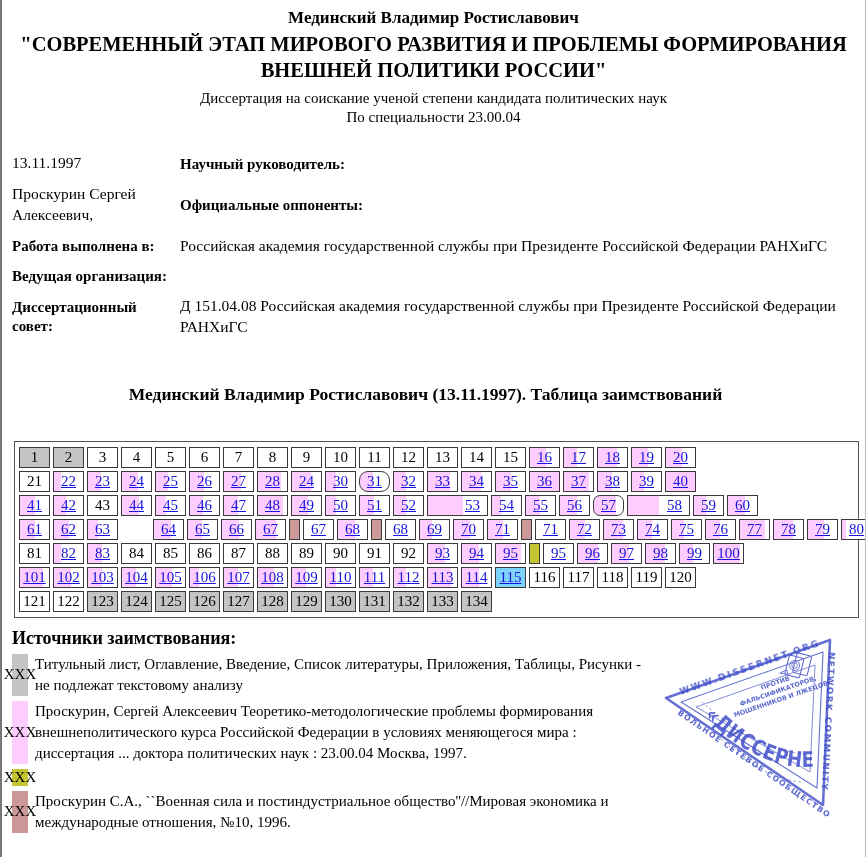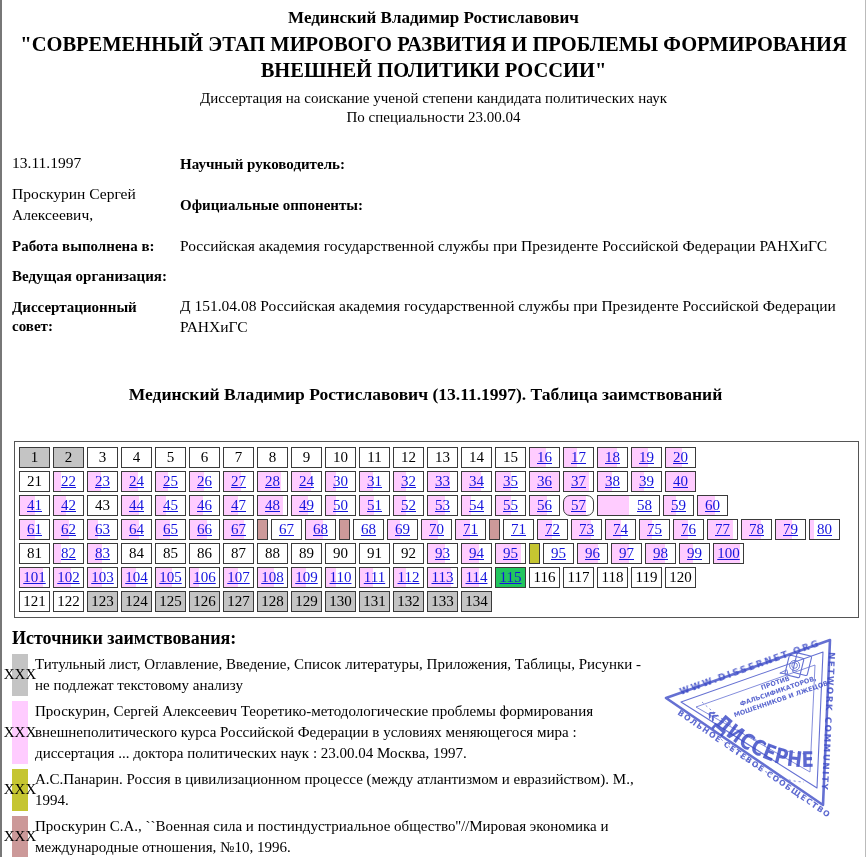--- a/index.html
+++ b/index.html
@@ -89,21 +89,21 @@
       <span class="cell">21</span>
       <a href="#" class="cell link" style="background: linear-gradient(90deg, rgb(255, 204, 255) 25%, rgb(255, 255, 255) 25%); color: rgb(21, 21, 221);">22</a>
       <a href="#" class="cell link" style="background: linear-gradient(90deg, rgb(255, 204, 255) 45%, rgb(255, 255, 255) 45%); color: rgb(21, 21, 221);">23</a>
       <a href="#" class="cell link" style="background: linear-gradient(90deg, rgb(255, 204, 255) 55%, rgb(255, 255, 255) 55%); color: rgb(21, 21, 221);">24</a>
       <a href="#" class="cell link" style="background: linear-gradient(90deg, rgb(255, 204, 255) 40%, rgb(255, 255, 255) 40%); color: rgb(21, 21, 221);">25</a>
       <a href="#" class="cell link" style="background: linear-gradient(90deg, rgb(255, 204, 255) 50%, rgb(255, 255, 255) 50%); color: rgb(21, 21, 221);">26</a>
       <a href="#" class="cell link" style="background: linear-gradient(90deg, rgb(255, 204, 255) 60%, rgb(255, 255, 255) 60%); color: rgb(21, 21, 221);">27</a>
       <a href="#" class="cell link" style="background: linear-gradient(90deg, rgb(255, 204, 255) 80%, rgb(255, 255, 255) 80%); color: rgb(21, 21, 221);">28</a>
       <a href="#" class="cell link" style="background: linear-gradient(90deg, rgb(255, 204, 255) 65%, rgb(255, 255, 255) 65%); color: rgb(21, 21, 221);">24</a>
       <a href="#" class="cell link" style="background: linear-gradient(90deg, rgb(255, 204, 255) 35%, rgb(255, 255, 255) 35%); color: rgb(21, 21, 221);">30</a>
-      <a href="#" class="cell link" style="background: linear-gradient(90deg, rgb(255, 204, 255) 45%, rgb(255, 255, 255) 45%); color: rgb(21, 21, 221);">31</a>
+      <a href="#" class="cell link" style="background: linear-gradient(90deg, rgb(255, 204, 255) 45%, rgb(255, 255, 255) 45%); color: rgb(21, 21, 221); border-radius: 9px;">31</a>
       <a href="#" class="cell link" style="background: linear-gradient(90deg, rgb(255, 204, 255) 40%, rgb(255, 255, 255) 40%); color: rgb(21, 21, 221);">32</a>
       <a href="#" class="cell link" style="background: linear-gradient(90deg, rgb(255, 204, 255) 75%, rgb(255, 255, 255) 75%); color: rgb(21, 21, 221);">33</a>
       <a href="#" class="cell link" style="background: linear-gradient(90deg, rgb(255, 204, 255) 65%, rgb(255, 255, 255) 65%); color: rgb(21, 21, 221);">34</a>
       <a href="#" class="cell link" style="background: linear-gradient(90deg, rgb(255, 204, 255) 50%, rgb(255, 255, 255) 50%); color: rgb(21, 21, 221);">35</a>
       <a href="#" class="cell link" style="background: rgb(255, 204, 255); color: rgb(21, 21, 221);">36</a>
       <a href="#" class="cell link" style="background: linear-gradient(90deg, rgb(255, 204, 255) 85%, rgb(255, 255, 255) 85%); color: rgb(21, 21, 221);">37</a>
       <a href="#" class="cell link" style="background: linear-gradient(90deg, rgb(255, 204, 255) 50%, rgb(255, 255, 255) 50%); color: rgb(21, 21, 221);">38</a>
       <a href="#" class="cell link" style="background: linear-gradient(90deg, rgb(255, 204, 255) 40%, rgb(255, 255, 255) 40%); color: rgb(21, 21, 221);">39</a>
       <a href="#" class="cell link" style="background: rgb(255, 204, 255); color: rgb(21, 21, 221);">40</a>
     </div>
@@ -113,34 +113,34 @@
       <span class="cell">43</span>
       <a href="#" class="cell link" style="background: linear-gradient(90deg, rgb(255, 204, 255) 60%, rgb(255, 255, 255) 60%); color: rgb(21, 21, 221);">44</a>
       <a href="#" class="cell link" style="background: linear-gradient(90deg, rgb(255, 204, 255) 35%, rgb(255, 255, 255) 35%); color: rgb(21, 21, 221);">45</a>
       <a href="#" class="cell link" style="background: linear-gradient(90deg, rgb(255, 204, 255) 45%, rgb(255, 255, 255) 45%); color: rgb(21, 21, 221);">46</a>
       <a href="#" class="cell link" style="background: linear-gradient(90deg, rgb(255, 204, 255) 50%, rgb(255, 255, 255) 50%); color: rgb(21, 21, 221);">47</a>
       <a href="#" class="cell link" style="background: linear-gradient(90deg, rgb(255, 204, 255) 85%, rgb(255, 255, 255) 85%); color: rgb(21, 21, 221);">48</a>
       <a href="#" class="cell link" style="background: linear-gradient(90deg, rgb(255, 204, 255) 55%, rgb(255, 255, 255) 55%); color: rgb(21, 21, 221);">49</a>
       <a href="#" class="cell link" style="background: linear-gradient(90deg, rgb(255, 204, 255) 35%, rgb(255, 255, 255) 35%); color: rgb(21, 21, 221);">50</a>
       <a href="#" class="cell link" style="background: linear-gradient(90deg, rgb(255, 204, 255) 50%, rgb(255, 255, 255) 50%); color: rgb(21, 21, 221);">51</a>
       <a href="#" class="cell link" style="background: linear-gradient(90deg, rgb(255, 204, 255) 40%, rgb(255, 255, 255) 40%); color: rgb(21, 21, 221);">52</a>
-      <a href="#" class="cell link" style="background: linear-gradient(90deg, rgb(255, 204, 255) 60%, rgb(255, 255, 255) 60%); color: rgb(21, 21, 221);">53</a>
+      <a href="#" class="cell link" style="background: linear-gradient(90deg, rgb(255, 204, 255) 60%, rgb(255, 255, 255) 60%); color: rgb(21, 21, 221); padding-left: 30px;">53</a>
       <a href="#" class="cell link" style="background: linear-gradient(90deg, rgb(255, 204, 255) 30%, rgb(255, 255, 255) 30%); color: rgb(21, 21, 221);">54</a>
       <a href="#" class="cell link" style="background: linear-gradient(90deg, rgb(255, 204, 255) 50%, rgb(255, 255, 255) 50%); color: rgb(21, 21, 221);">55</a>
       <a href="#" class="cell link" style="background: linear-gradient(90deg, rgb(255, 204, 255) 60%, rgb(255, 255, 255) 60%); color: rgb(21, 21, 221);">56</a>
       <a href="#" class="cell link" style="background: linear-gradient(90deg, rgb(255, 204, 255) 75%, rgb(255, 255, 255) 75%); color: rgb(21, 21, 221); border-radius: 7px;">57</a>
       <a href="#" class="cell link" style="background: linear-gradient(90deg, rgb(255, 204, 255) 50%, rgb(255, 255, 255) 50%); color: rgb(21, 21, 221); padding-left: 32px;">58</a>
       <a href="#" class="cell link" style="background: linear-gradient(90deg, rgb(255, 204, 255) 40%, rgb(255, 255, 255) 40%); color: rgb(21, 21, 221);">59</a>
       <a href="#" class="cell link" style="background: linear-gradient(90deg, rgb(255, 204, 255) 60%, rgb(255, 255, 255) 60%); color: rgb(21, 21, 221);">60</a>
     </div>
     <div class="grid-row">
       <a href="#" class="cell link" style="background: linear-gradient(90deg, rgb(255, 204, 255) 50%, rgb(255, 255, 255) 50%); color: rgb(21, 21, 221);">61</a>
       <a href="#" class="cell link" style="background: linear-gradient(90deg, rgb(255, 204, 255) 50%, rgb(255, 255, 255) 50%); color: rgb(21, 21, 221);">62</a>
       <a href="#" class="cell link" style="background: linear-gradient(90deg, rgb(255, 204, 255) 35%, rgb(255, 255, 255) 35%); color: rgb(21, 21, 221);">63</a>
-      <a href="#" class="cell link" style="background: linear-gradient(90deg, rgb(255, 204, 255) 60%, rgb(255, 255, 255) 60%); color: rgb(21, 21, 221);">64</a>
+      <a href="#" class="cell link" style="background: linear-gradient(90deg, rgb(255, 204, 255) 60%, rgb(255, 255, 255) 60%); color: rgb(21, 21, 221); margin-left: 32px;">64</a>
       <a href="#" class="cell link" style="background: linear-gradient(90deg, rgb(255, 204, 255) 50%, rgb(255, 255, 255) 50%); color: rgb(21, 21, 221);">65</a>
       <a href="#" class="cell link" style="background: linear-gradient(90deg, rgb(255, 204, 255) 60%, rgb(255, 255, 255) 60%); color: rgb(21, 21, 221);">66</a>
       <a href="#" class="cell link" style="background: linear-gradient(90deg, rgb(255, 204, 255) 70%, rgb(255, 255, 255) 70%); color: rgb(21, 21, 221);">67</a>
       <span class="cell sliver" style="background: rgb(204, 153, 153);"></span>
       <a href="#" class="cell link" style="background: rgb(255, 255, 255); color: rgb(21, 21, 221);">67</a>
       <a href="#" class="cell link" style="background: linear-gradient(90deg, rgb(255, 204, 255) 60%, rgb(255, 255, 255) 60%); color: rgb(21, 21, 221);">68</a>
       <span class="cell sliver" style="background: rgb(204, 153, 153);"></span>
       <a href="#" class="cell link" style="background: rgb(255, 255, 255); color: rgb(21, 21, 221);">68</a>
       <a href="#" class="cell link" style="background: linear-gradient(90deg, rgb(255, 204, 255) 40%, rgb(255, 255, 255) 40%); color: rgb(21, 21, 221);">69</a>
       <a href="#" class="cell link" style="background: linear-gradient(90deg, rgb(255, 204, 255) 55%, rgb(255, 255, 255) 55%); color: rgb(21, 21, 221);">70</a>
@@ -189,21 +189,21 @@
       <a href="#" class="cell link" style="background: linear-gradient(90deg, rgb(255, 204, 255) 55%, rgb(255, 255, 255) 55%); color: rgb(21, 21, 221);">105</a>
       <a href="#" class="cell link" style="background: linear-gradient(90deg, rgb(255, 204, 255) 30%, rgb(255, 255, 255) 30%); color: rgb(21, 21, 221);">106</a>
       <a href="#" class="cell link" style="background: linear-gradient(90deg, rgb(255, 204, 255) 50%, rgb(255, 255, 255) 50%); color: rgb(21, 21, 221);">107</a>
       <a href="#" class="cell link" style="background: linear-gradient(90deg, rgb(255, 204, 255) 55%, rgb(255, 255, 255) 55%); color: rgb(21, 21, 221);">108</a>
       <a href="#" class="cell link" style="background: linear-gradient(90deg, rgb(255, 204, 255) 50%, rgb(255, 255, 255) 50%); color: rgb(21, 21, 221);">109</a>
       <a href="#" class="cell link" style="background: linear-gradient(90deg, rgb(255, 204, 255) 35%, rgb(255, 255, 255) 35%); color: rgb(21, 21, 221);">110</a>
       <a href="#" class="cell link" style="background: linear-gradient(90deg, rgb(255, 204, 255) 45%, rgb(255, 255, 255) 45%); color: rgb(21, 21, 221);">111</a>
       <a href="#" class="cell link" style="background: linear-gradient(90deg, rgb(255, 204, 255) 40%, rgb(255, 255, 255) 40%); color: rgb(21, 21, 221);">112</a>
       <a href="#" class="cell link" style="background: linear-gradient(90deg, rgb(255, 204, 255) 80%, rgb(255, 255, 255) 80%); color: rgb(21, 21, 221);">113</a>
       <a href="#" class="cell link" style="background: linear-gradient(90deg, rgb(255, 204, 255) 60%, rgb(255, 255, 255) 60%); color: rgb(21, 21, 221);">114</a>
-      <a href="#" class="cell link" style="background: #22c55e; color: rgb(21, 21, 221);">115</a>
+      <a href="#" class="cell link" style="background: #7dd3fc; color: rgb(21, 21, 221);">115</a>
       <span class="cell">116</span>
       <span class="cell">117</span>
       <span class="cell">118</span>
       <span class="cell">119</span>
       <span class="cell">120</span>
     </div>
     <div class="grid-row">
       <span class="cell">121</span>
       <span class="cell">122</span>
       <span class="cell" style="background: rgb(196, 196, 196);">123</span>
@@ -227,21 +227,20 @@
   <div class="legend-item">
     <div class="swatch" style="background: rgb(196, 196, 196);">XXX</div>
     <div class="legend-text">Титульный лист, Оглавление, Введение, Список литературы, Приложения, Таблицы, Рисунки - не подлежат текстовому анализу</div>
   </div>
   <div class="legend-item">
     <div class="swatch" style="background: rgb(255, 204, 255);">XXX</div>
     <div class="legend-text">Проскурин, Сергей Алексеевич Теоретико-методологические проблемы формирования внешнеполитического курса Российской Федерации в условиях меняющегося мира : диссертация ... доктора политических наук : 23.00.04 Москва, 1997.</div>
   </div>
   <div class="legend-item">
     <div class="swatch" style="background: rgb(197, 197, 49);">XXX</div>
-    <div class="legend-text">А.С.Панарин. Россия в цивилизационном процессе (между атлантизмом и евразийством). М., 1994.</div>
   </div>
   <div class="legend-item">
     <div class="swatch" style="background: rgb(204, 153, 153);">XXX</div>
     <div class="legend-text">Проскурин С.А., ``Военная сила и постиндустриальное общество''//Мировая экономика и международные отношения, №10, 1996.</div>
   </div>
 
 </div>
 
 <div class="stamp">
   <svg width="212" height="221" viewBox="0 0 212 221">

